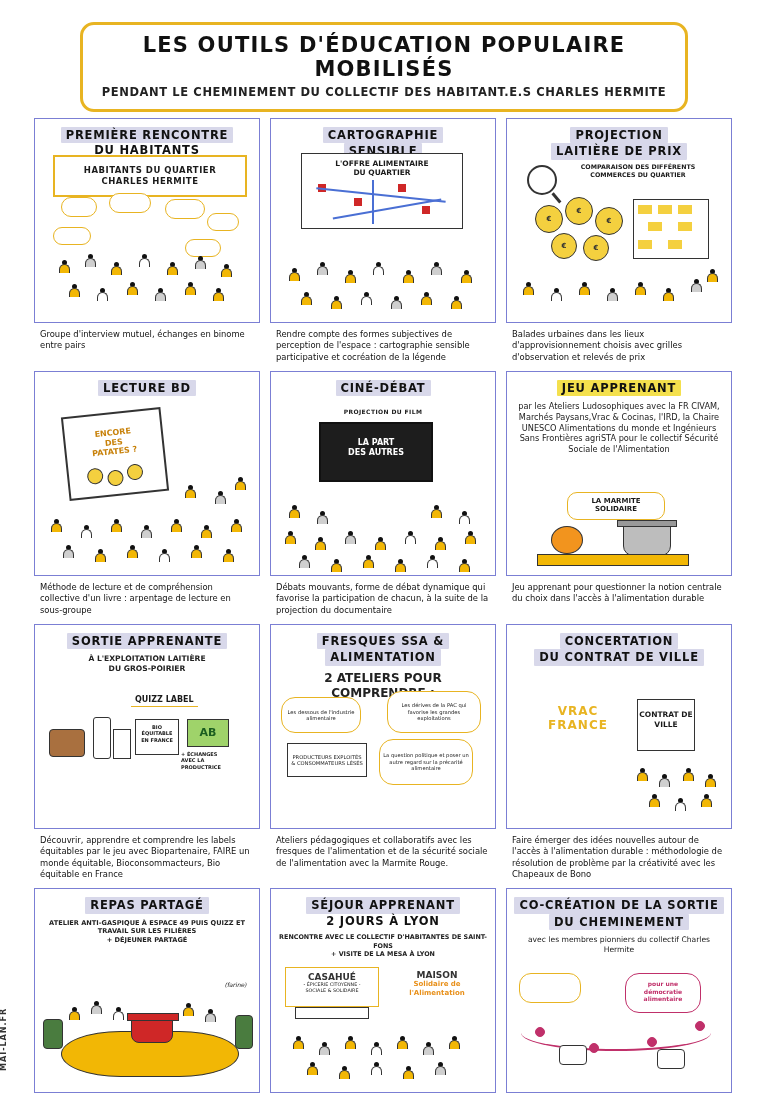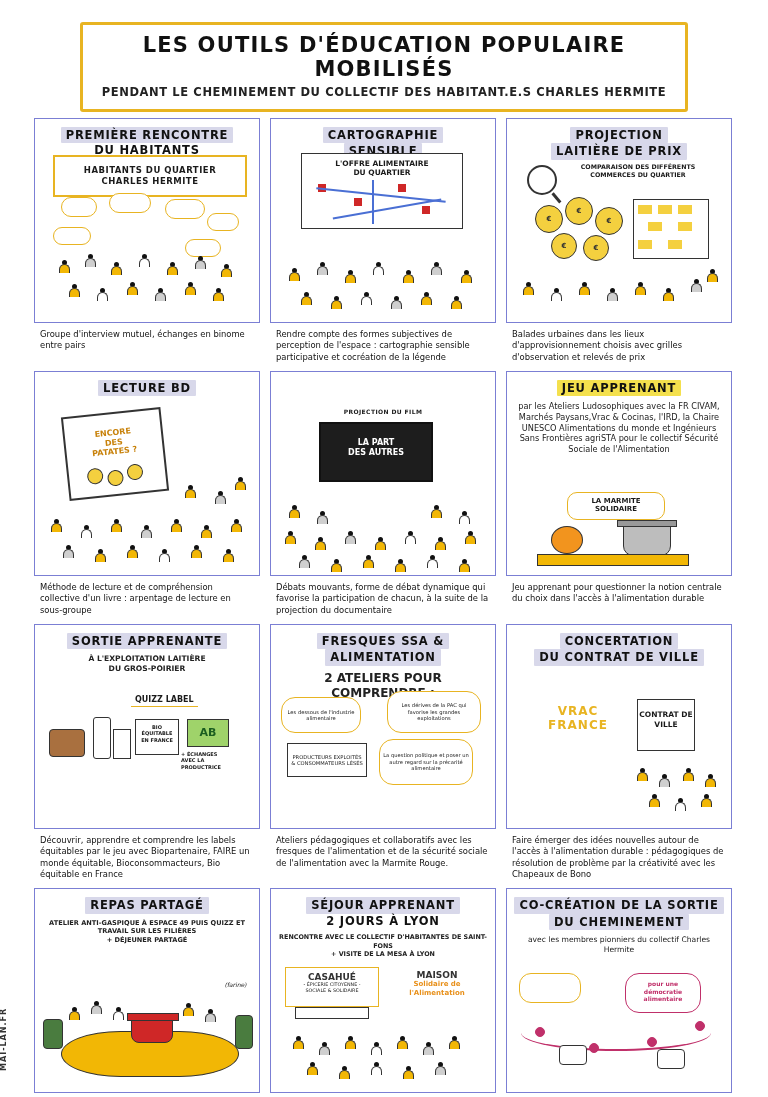--- a/index.html
+++ b/index.html
@@ -10,21 +10,21 @@
     color:#1a1a1a;
     position:relative;
     overflow:hidden;
   }
   .page{position:relative;width:768px;height:1097px;}
 
   
   .header{
     position:absolute;top:22px;left:80px;width:608px;
     border:3px solid #e8b422;
-    border-radius:3px;
+    border-radius:14px;
     background:#fff;
     padding:8px 10px 10px 10px;
     box-sizing:border-box;
     text-align:center;
   }
   .header h1{
     margin:0 0 4px 0;
     font-size:21px;
     letter-spacing:1.2px;
     font-weight:bold;
@@ -508,20 +508,23 @@
                 <div class="body"></div>
               </div>
           </div>
         </div>
       </div>
       <div class="caption">Méthode de lecture et de compréhension collective d'un livre : arpentage de lecture en sous-groupe</div>
     </div>
 
     <div class="cell">
       <div class="card">
+        <div class="card-title">
+          <span class="hl">CINÉ-DÉBAT</span>
+        </div>
         <div class="art">
           <div style="position:absolute;left:0;right:0;top:2px;text-align:center;font-size:6px;font-weight:bold;letter-spacing:.4px">PROJECTION DU FILM</div>
           <div class="screen">
             <div class="st" style="white-space:pre-line">LA PART
 DES AUTRES</div>
           </div>
           <div class="crowd">
             <div class="fig" style="left:18px;top:4px">
                 <div class="head"></div>
                 <div class="body"></div>
@@ -699,21 +702,21 @@
                 <div class="head"></div>
                 <div class="body"></div>
               </div>
             <div class="fig" style="left:194px;top:40px">
                 <div class="head"></div>
                 <div class="body"></div>
               </div>
           </div>
         </div>
       </div>
-      <div class="caption">Faire émerger des idées nouvelles autour de l'accès à l'alimentation durable : pédagogiques de résolution de problème par la créativité avec les Chapeaux de Bono</div>
+      <div class="caption">Faire émerger des idées nouvelles autour de l'accès à l'alimentation durable : méthodologie de résolution de problème par la créativité avec les Chapeaux de Bono</div>
     </div>
 
     <div class="cell">
       <div class="card">
         <div class="card-title">
           <span class="hl">REPAS PARTAGÉ</span>
         </div>
         <div class="card-sub" style="white-space:pre-line;font-weight:bold;font-size:6.6px">ATELIER ANTI-GASPIQUE À ESPACE 49 PUIS QUIZZ ET TRAVAIL SUR LES FILIÈRES
 + DÉJEUNER PARTAGÉ</div>
         <div class="art" style="top:96px">

